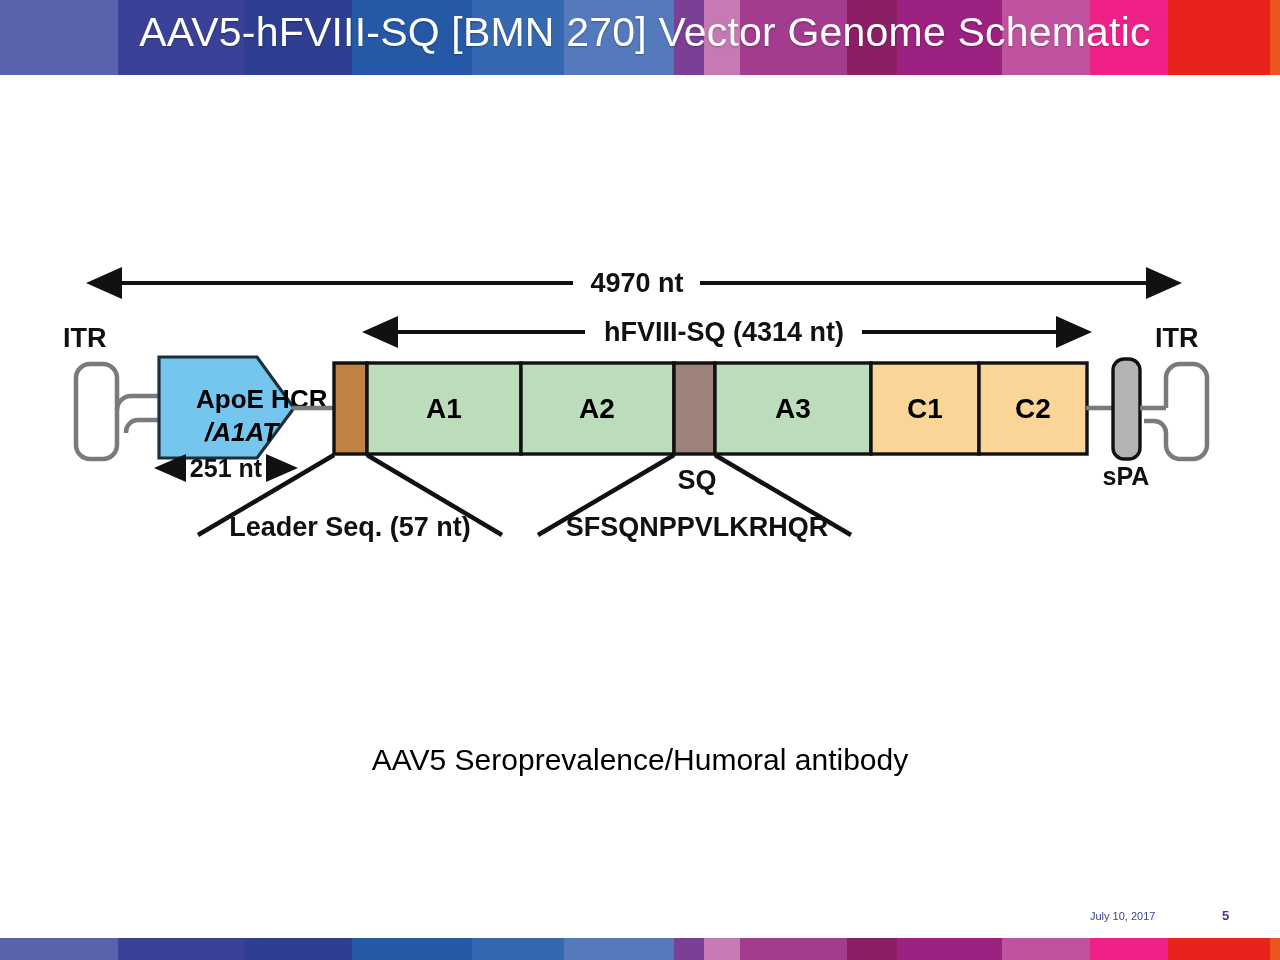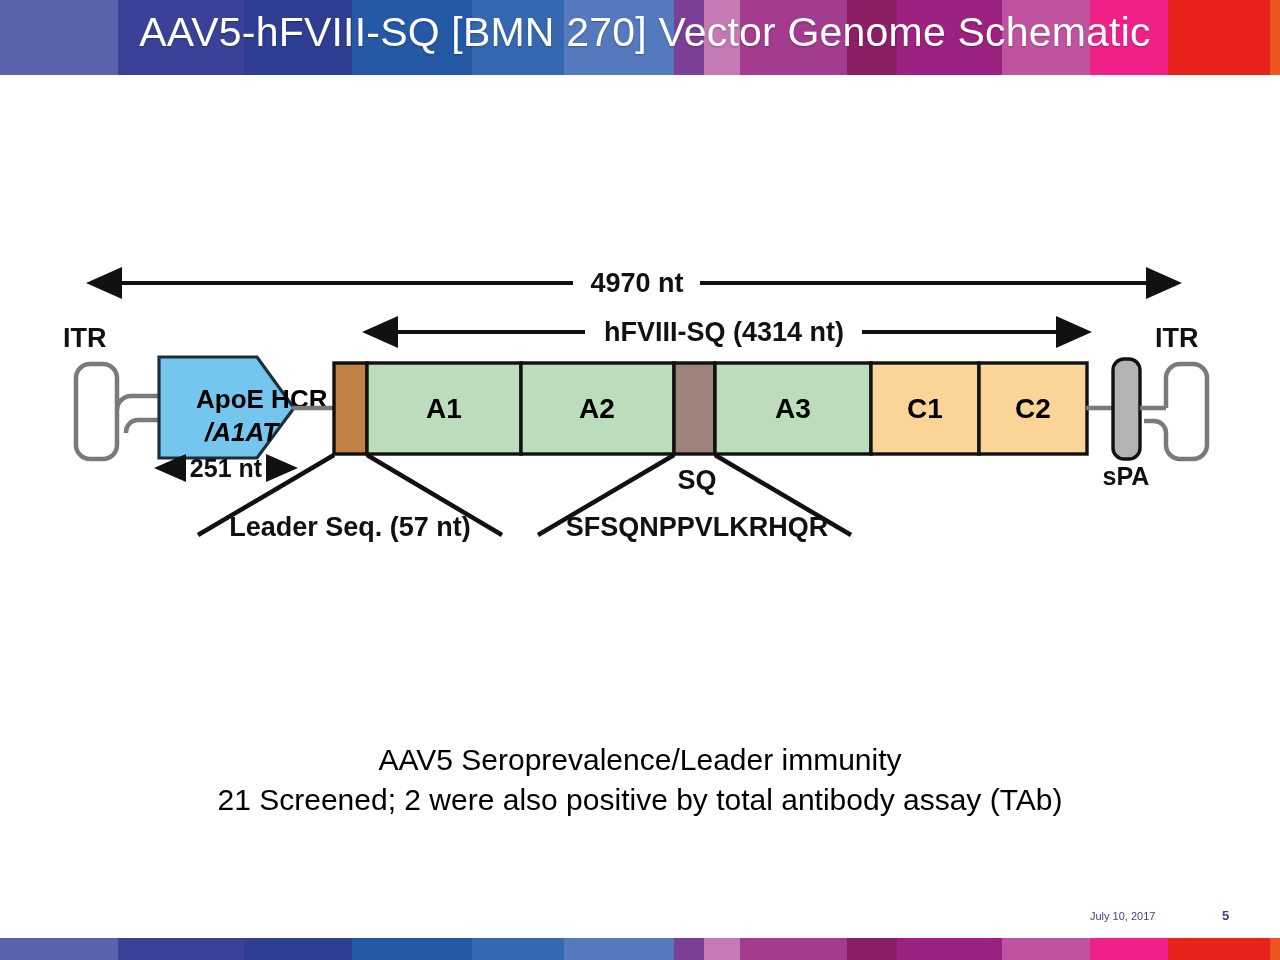--- a/index.html
+++ b/index.html
@@ -178,22 +178,21 @@
       <g>
         <line x1="674" y1="215" x2="538" y2="295" stroke="#111" stroke-width="4.5"></line>
         <line x1="715" y1="215" x2="851" y2="295" stroke="#111" stroke-width="4.5"></line>
         <text x="697" y="249" text-anchor="middle" font-family="Liberation Sans, sans-serif" font-size="27" font-weight="bold" fill="#111">SQ</text>
         <text x="697" y="296" text-anchor="middle" font-family="Liberation Sans, sans-serif" font-size="27" font-weight="bold" fill="#111">SFSQNPPVLKRHQR</text>
       </g>
     </svg>
   </div>
 
   <div id="body-text">
-    <span class="line">AAV5 Seroprevalence/Leader immunity</span>
-    <span class="line">21 Screened; 2 were also positive by total antibody assay (TAb)</span>
+    <span class="line">AAV5 Seroprevalence/Humoral antibody</span>
   </div>
 
   <div id="footer-date" style="color: rgb(59, 63, 140);">July 10, 2017</div>
   <div id="footer-page" style="color: rgb(59, 63, 140);">5</div>
 
   <div class="band" id="bottom-band">
       <div class="seg" style="width: 118px; background: rgb(91, 98, 173);"></div>
       <div class="seg" style="width: 126px; background: rgb(59, 65, 150);"></div>
       <div class="seg" style="width: 108px; background: rgb(46, 63, 145);"></div>
       <div class="seg" style="width: 120px; background: rgb(37, 89, 166);"></div>

